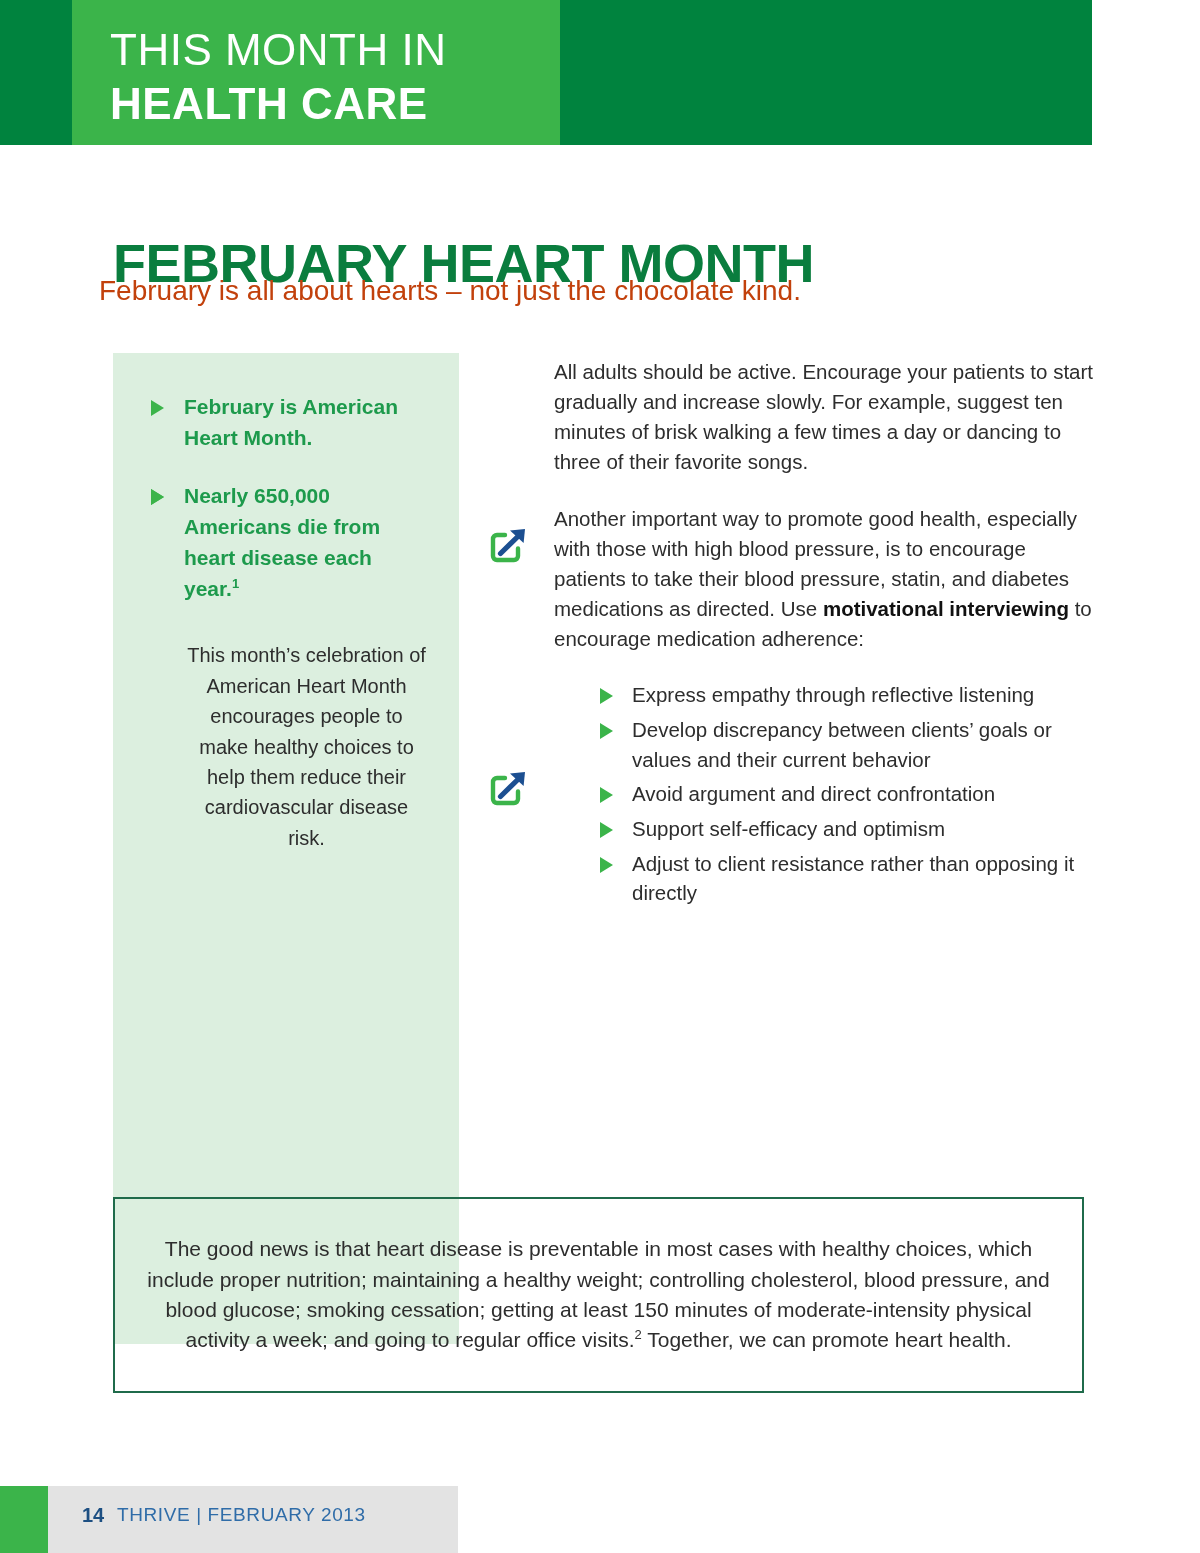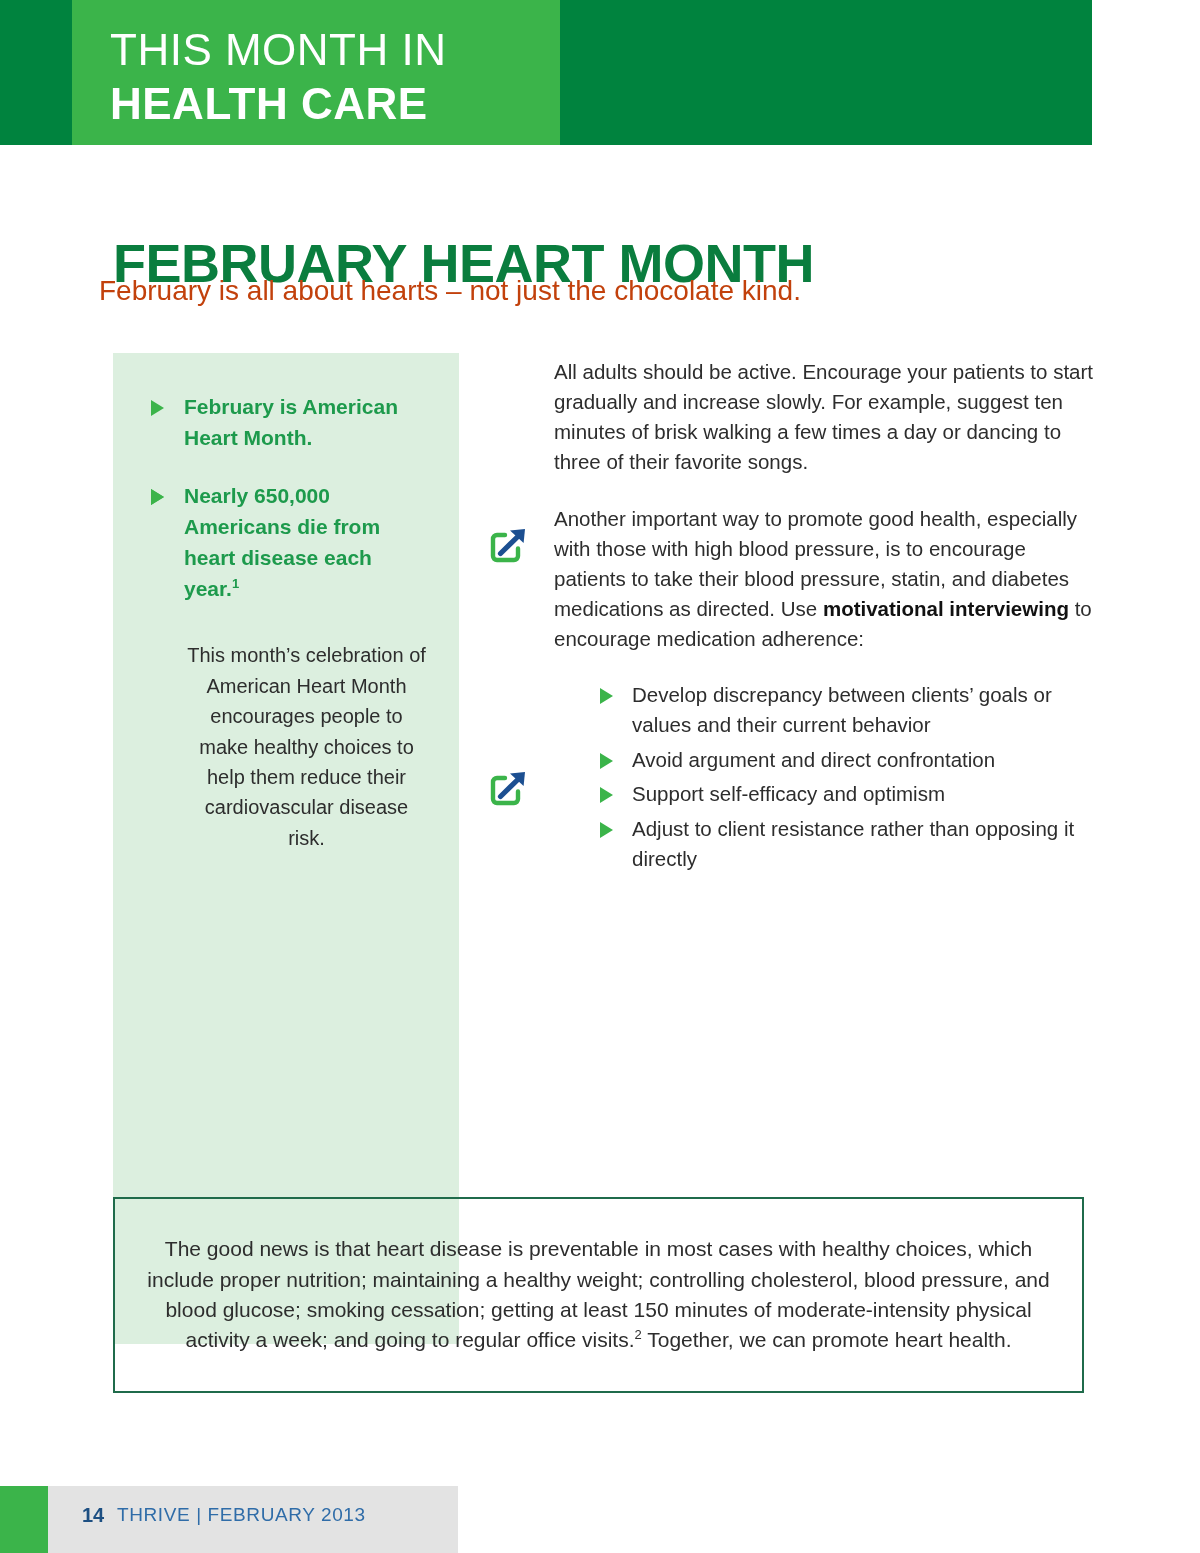--- a/index.html
+++ b/index.html
@@ -285,20 +285,24 @@
   </span>
 
   <p class="body-para">All adults should be active. Encourage your patients to start gradually and increase slowly. For example, suggest ten minutes of brisk walking a few times a day or dancing to three of their favorite songs.</p>
 
 
   <p class="body-para"><span>Another important way to promote good health, especially with those with high blood pressure, is to encourage patients to take their blood pressure, statin, and diabetes medications as directed. Use </span><b>motivational interviewing</b><span> to encourage medication adherence:</span></p>
 
   <ul class="mi-list">
     <li class="mi-item">
       <span class="tri"></span>
+      <span>Express empathy through reflective listening</span>
+    </li>
+    <li class="mi-item">
+      <span class="tri"></span>
       <span>Develop discrepancy between clients’ goals or values and their current behavior</span>
     </li>
     <li class="mi-item">
       <span class="tri"></span>
       <span>Avoid argument and direct confrontation</span>
     </li>
     <li class="mi-item">
       <span class="tri"></span>
       <span>Support self-efficacy and optimism</span>
     </li>

